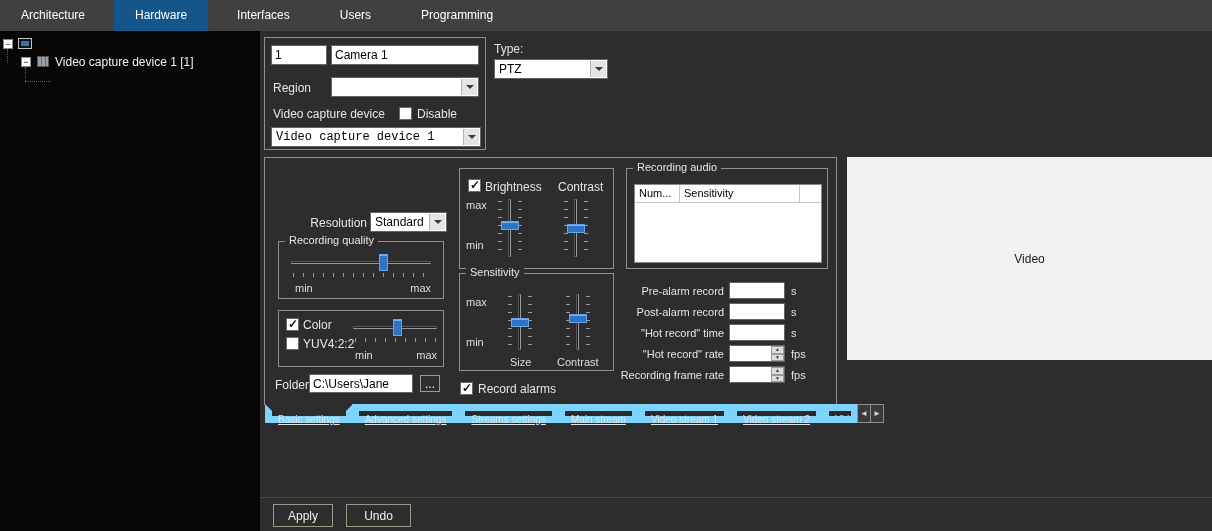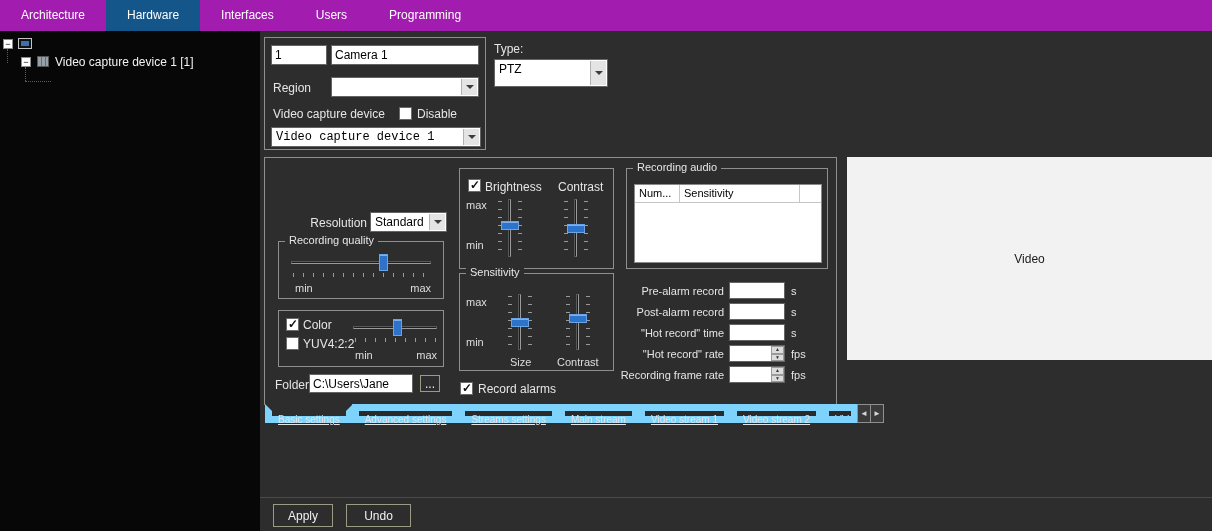--- a/index.html
+++ b/index.html
@@ -2,21 +2,21 @@
 <html><head>
 <meta charset="utf-8">
 <style>
   * { margin:0; padding:0; box-sizing:border-box; }
   html,body { width:1212px; height:531px; }
   body {
     position:relative; background:#2d2d2d; overflow:hidden;
     font-family:"Liberation Sans", sans-serif; color:#e6e6e6;
   }
   
-  .navbar { position:absolute; left:0; top:0; width:1212px; height:31px; background:#a21caf; display:flex; z-index:5; }
+  .navbar { position:absolute; left:0; top:0; width:1212px; height:31px; background:#404040; display:flex; z-index:5;gap:8px; }
   .nav-tab { color:#fff; font-size:12px; line-height:31px; padding:0 21px; cursor:default; white-space:nowrap; }
   .nav-tab.active { background:#15568a; }
   
   .tree { position:absolute; left:0; top:31px; width:260px; height:500px; background:#070707; }
   .tree-row { position:absolute; height:16px; font-size:12px; white-space:nowrap; }
   .expander { position:absolute; width:10px; height:10px; background:#fff; border:1px solid #8a8a8a;
               color:#000; font-size:9px; line-height:8px; text-align:center; }
   .expander i { font-style:normal; }
   .icon-monitor { position:absolute; width:14px; height:11px; background:#101418; border:1px solid #c4c4c4; }
   .icon-monitor::after { content:""; position:absolute; left:2px; top:2px; width:8px; height:5px; background:#3f6fae; }
@@ -137,21 +137,21 @@
 
   <div class="combo" style="left:6px;top:89px;width:210px;height:20px;font-family:Liberation Mono, monospace;">
     <span class="combo-text">Video capture device 1</span>
     <span class="combo-btn">
         <i class="arr"></i>
       </span>
   </div>
 </div>
 
 <span class="lbl" style="left:494px;top:42px;">Type:</span>
-<div class="combo" style="left:494px;top:59px;width:114px;height:28px;">
+<div class="combo" style="left:494px;top:59px;width:114px;height:20px;">
   <span class="combo-text">PTZ</span>
   <span class="combo-btn">
       <i class="arr"></i>
     </span>
 </div>
 
 <div class="box" style="left:264px;top:157px;width:573px;height:248px;">
 
   <span class="lbl" style="left:10px;top:58px;width:92px;text-align:right;">Resolution</span>
   <div class="combo" style="left:105px;top:54px;width:77px;height:20px;">

